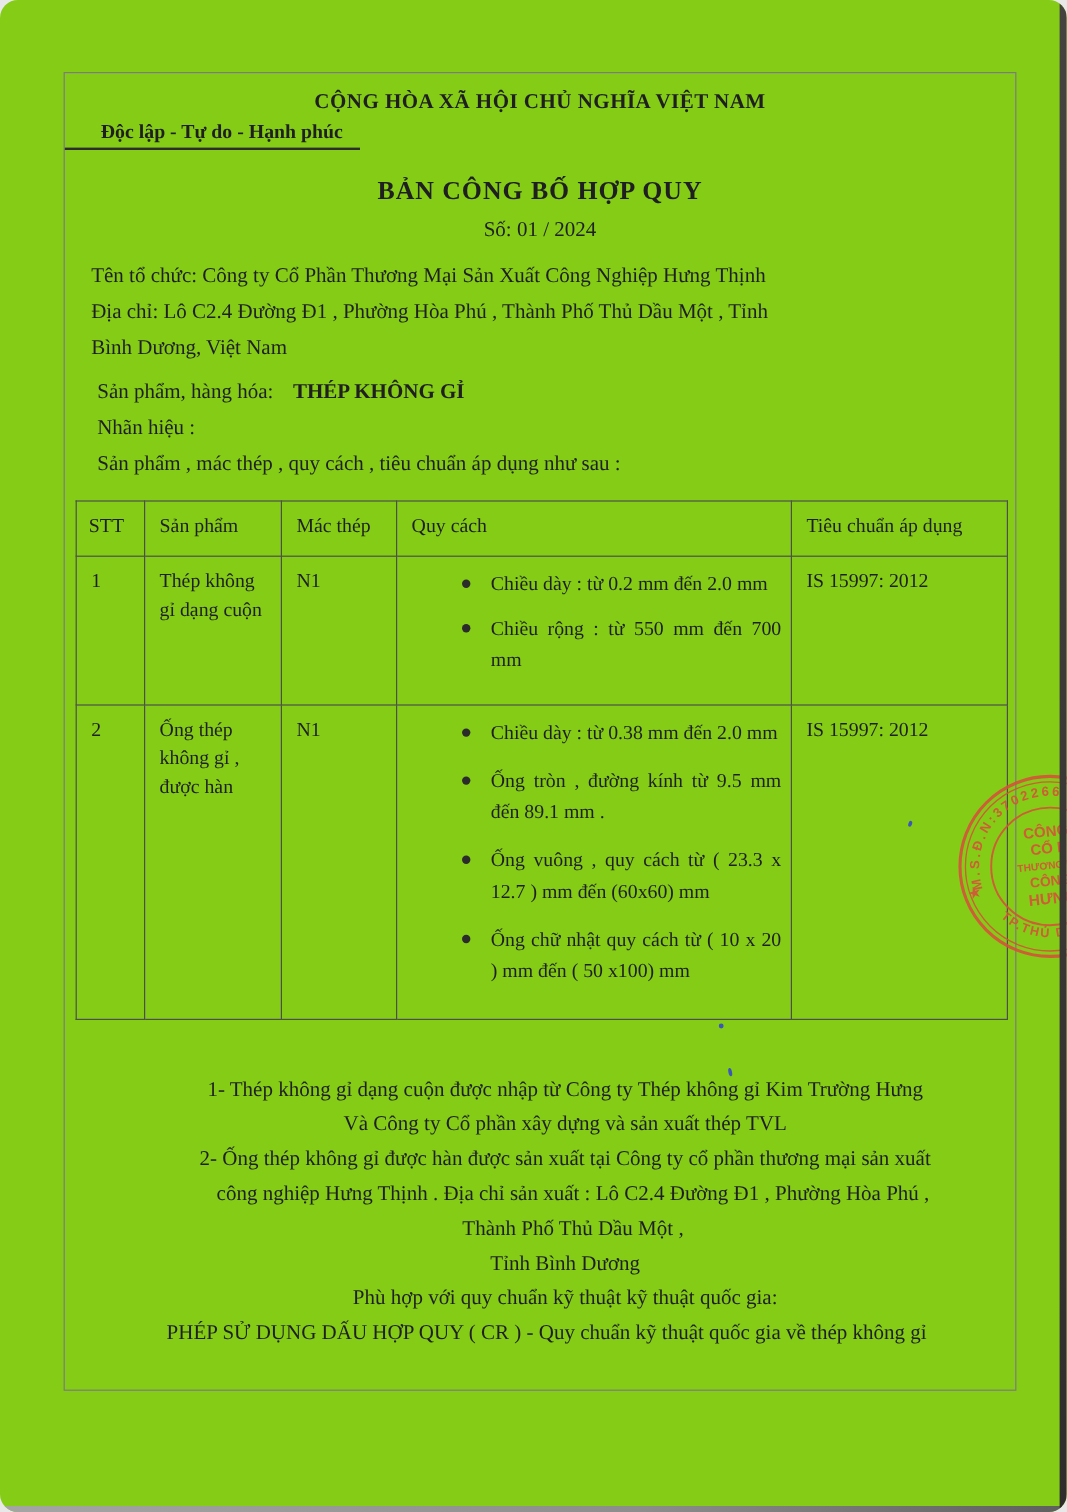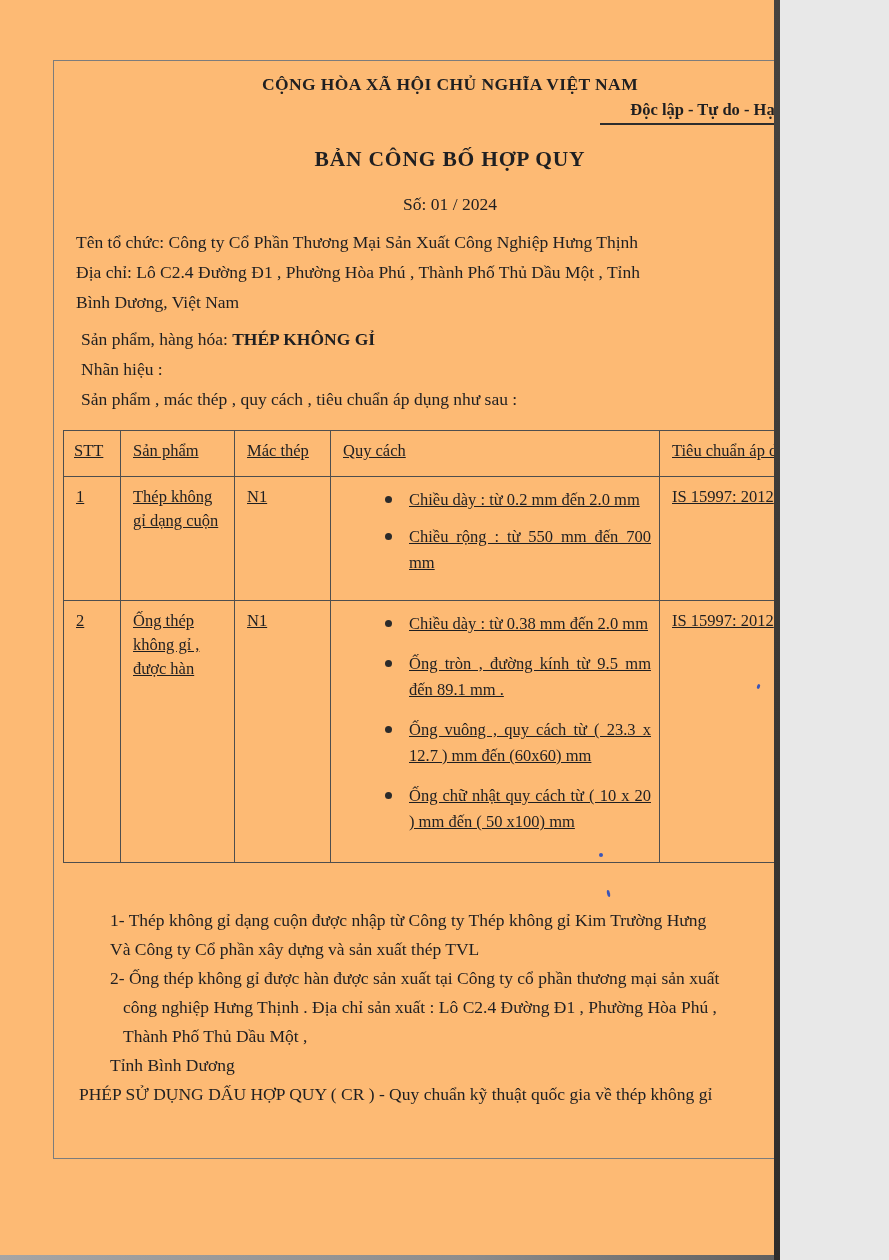--- a/index.html
+++ b/index.html
@@ -1,76 +1,76 @@
 <!DOCTYPE html>
 <html><head>
 <meta charset="utf-8">
 <style>
   * { margin: 0; padding: 0; box-sizing: border-box; }
   html, body { background: #e8e8e8; }
   .page {
     position: relative;
-    width: 780px;
+    width: 889px;
     height: 1260px;
-    background: #fdba74;
+    background: #84cc16;
     overflow: hidden;
     font-family: "Liberation Serif", "DejaVu Serif", serif;
     color: #1f1f21;
+    border-radius: 15px;
   }
   
   .frame {
     position: absolute;
     left: 53px; top: 60px;
     width: 794px; height: 1099px;
     border: 1.5px solid #7c7c7c;
   }
   .center { text-align: center; }
   .nat-title {
     margin-top: 13px;
     font-size: 17.5px;
     font-weight: bold;
     letter-spacing: 0.4px;
   }
-  .motto-wrap { text-align: right; margin-top: 5px; }
+  .motto-wrap { text-align: left; margin-top: 5px; }
   .motto {
     display: inline-block;
     font-size: 16.5px;
     font-weight: bold;
     padding: 0 14px 3px 30px;
     border-bottom: 2.2px solid #2d2d2d;
   }
   .doc-title {
     margin-top: 22px;
     font-size: 21.5px;
     font-weight: bold;
     letter-spacing: 0.8px;
   }
-  .doc-number { margin-top: 22px; font-size: 17.5px; }
+  .doc-number { margin-top: 9px; font-size: 17.5px; }
 
   .info { margin: 12px 14px 0 22px; font-size: 17.5px; }
   .info .line { line-height: 30px; }
   .info .indented { padding-left: 5px; }
   .info .gap-top { margin-top: 7px; }
-  .bold { font-weight: bold; }
+  .bold { font-weight: bold; margin-left: 12px; }
 
   table.spec {
     border-collapse: collapse;
     table-layout: fixed;
     margin: 16px 0 0 9px;
     width: 776px;
     font-size: 16.5px;
   }
   table.spec td, table.spec th {
     border: 1.4px solid #4e4e4e;
     vertical-align: top;
     text-align: left;
     font-weight: normal;
     padding: 8px 8px 13px 12px;
     line-height: 24px;
-    text-decoration: underline;
   }
   col.c-stt { width: 57px; }
   col.c-sp  { width: 114px; }
   col.c-mac { width: 96px; }
   col.c-qc  { width: 329px; }
   col.c-tc  { width: 180px; }
   .td-center { text-align: center; padding-left: 4px; padding-right: 4px; }
   .td-just { text-align: justify; }
   td.qc-cell { padding-left: 0; padding-right: 14px; }
   ul.specs { list-style: none; margin: 2px 0 0 0; }
@@ -83,21 +83,21 @@
   ul.specs li::before {
     content: "";
     position: absolute;
     left: -24px; top: 9px;
     width: 7px; height: 7px;
     border-radius: 50%;
     background: #2b2b2b;
   }
   tr.row2 ul.specs li { margin-bottom: 14px; }
 
-  .notes { margin: 43px 14px 0 22px; font-size: 17.5px; }
+  .notes { margin: 43px 14px 0 22px; font-size: 17.5px; text-align: center; }
   .notes .nline { line-height: 29px; }
   .ml-note { margin-left: 34px; }
   .ml-cont { margin-left: 47px; }
   .ml-flush { margin-left: 3px; }
   .spread { word-spacing: 7px; }
 
   
   .stamp-svg {
     position: absolute;
     left: 794px; top: 640px;
@@ -193,20 +193,21 @@
     </tbody>
       </table>
 
     <div class="notes">
       <div class="nline ml-note">1-  Thép không gỉ dạng cuộn được nhập từ Công ty Thép không gỉ Kim Trường Hưng</div>
       <div class="nline ml-note">Và Công ty Cổ phần xây dựng và sản xuất thép TVL</div>
       <div class="nline ml-note">2-  Ống thép không gỉ được hàn được sản xuất tại Công ty cổ phần thương mại sản xuất</div>
       <div class="nline ml-cont">công nghiệp Hưng Thịnh . Địa chỉ sản xuất : Lô C2.4 Đường Đ1 , Phường Hòa Phú ,</div>
       <div class="nline ml-cont">Thành Phố Thủ Dầu Một ,</div>
       <div class="nline ml-note">Tỉnh Bình Dương</div>
+      <div class="nline ml-note">Phù hợp với quy chuẩn kỹ thuật kỹ thuật quốc gia:</div>
       <div class="nline ml-flush">PHÉP SỬ DỤNG DẤU HỢP QUY ( CR ) -  Quy chuẩn kỹ thuật quốc gia về thép không gỉ</div>
     </div>
   </div>
 
   <svg class="stamp-svg" width="96" height="166" viewBox="0 0 96 166">
     <g fill="none" stroke="#d84f3c">
       <circle cx="81" cy="82" r="75" stroke-width="2.6"></circle>
       <circle cx="81" cy="82" r="70.5" stroke-width="1.1"></circle>
       <circle cx="81" cy="82" r="49" stroke-width="1.6"></circle>
     </g>

